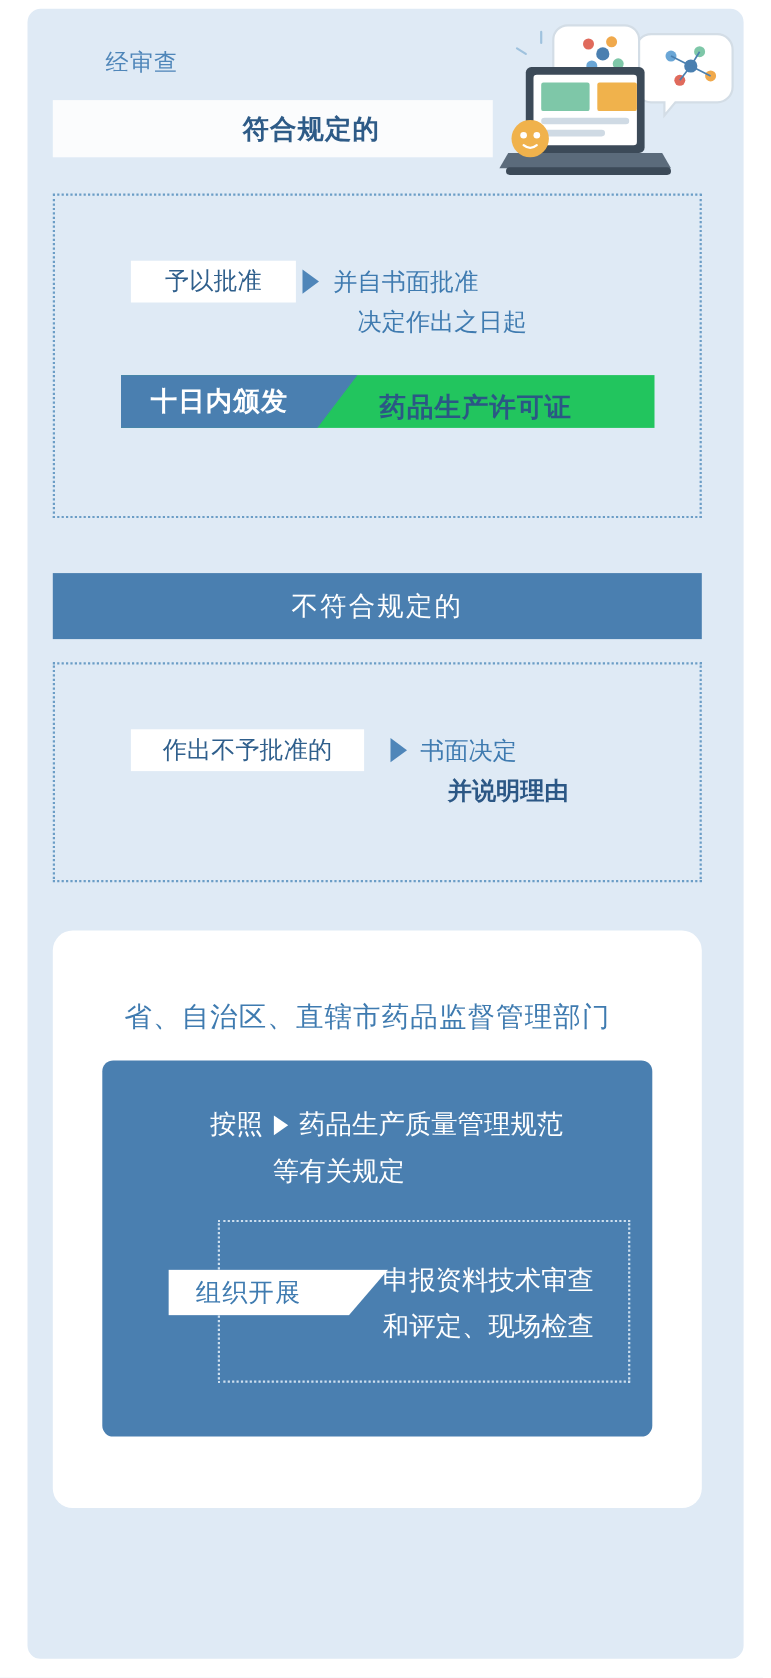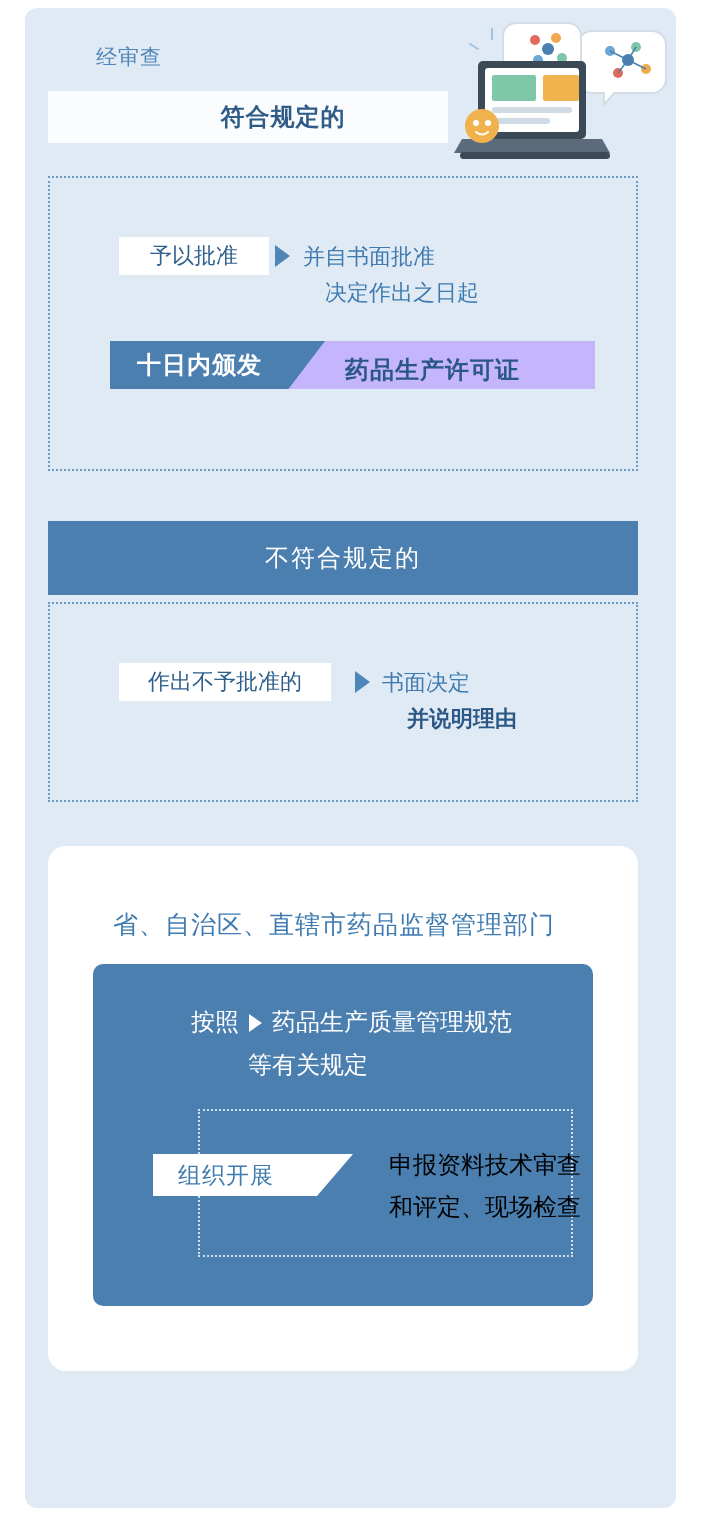--- a/index.html
+++ b/index.html
@@ -110,21 +110,21 @@
   }
   .text-2 .line2 { padding-left: 25px; }
 
   
   .ribbon {
     position: absolute;
     left: 85px;
     top: 333px;
     width: 485px;
     height: 48px;
-    background: #c4b5fd;
+    background: #22c55e;
   }
   .ribbon-dark {
     position: absolute;
     left: 0; top: 0;
     width: 215px;
     height: 48px;
     background: #4a7fb0;
     clip-path: polygon(0 0, 100% 0, 83% 100%, 0 100%);
     display: flex;
     align-items: center;
@@ -152,21 +152,21 @@
     letter-spacing: 1px;
     margin-top: 10px;
   }
 
   
   .blue-bar {
     position: absolute;
     left: 23px;
     top: 513px;
     width: 590px;
-    height: 74px;
+    height: 60px;
     background: #4a7fb0;
     display: flex;
     align-items: center;
     justify-content: center;
   }
   .blue-bar span {
     color: #ffffff;
     font-size: 24px;
     letter-spacing: 2px;
   }
@@ -248,23 +248,22 @@
     color: #3f7bb0;
     font-size: 23px;
     margin-left: 25px;
     letter-spacing: 1px;
   }
   .bc-right {
     position: absolute;
     left: 255px;
     top: 180px;
     font-size: 24px;
-    color: #000000;
+    color: #ffffff;
     line-height: 42px;
-    margin-left: 41px;
   }
 </style>
 </head>
 <body>
 
 <div class="page">
 
   <div class="section-label">经审查</div>
 
   <div class="white-banner">

